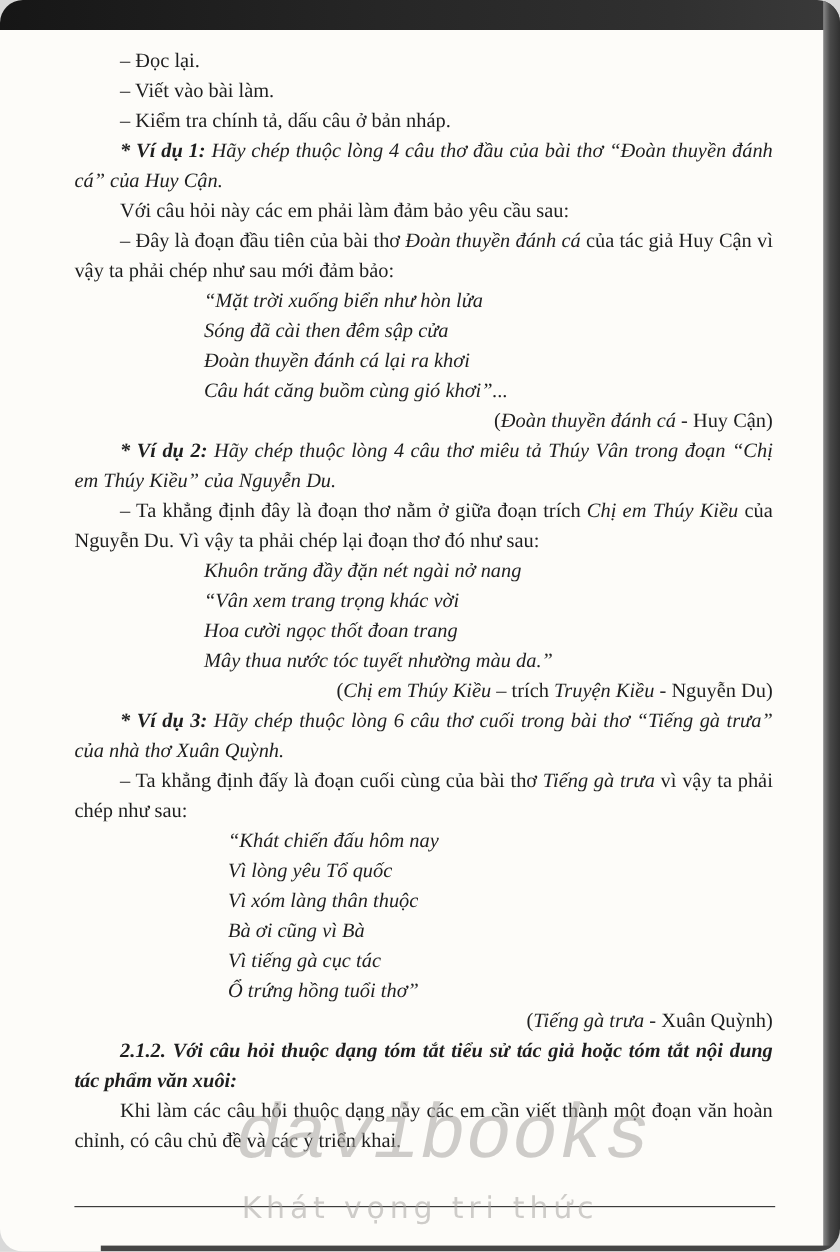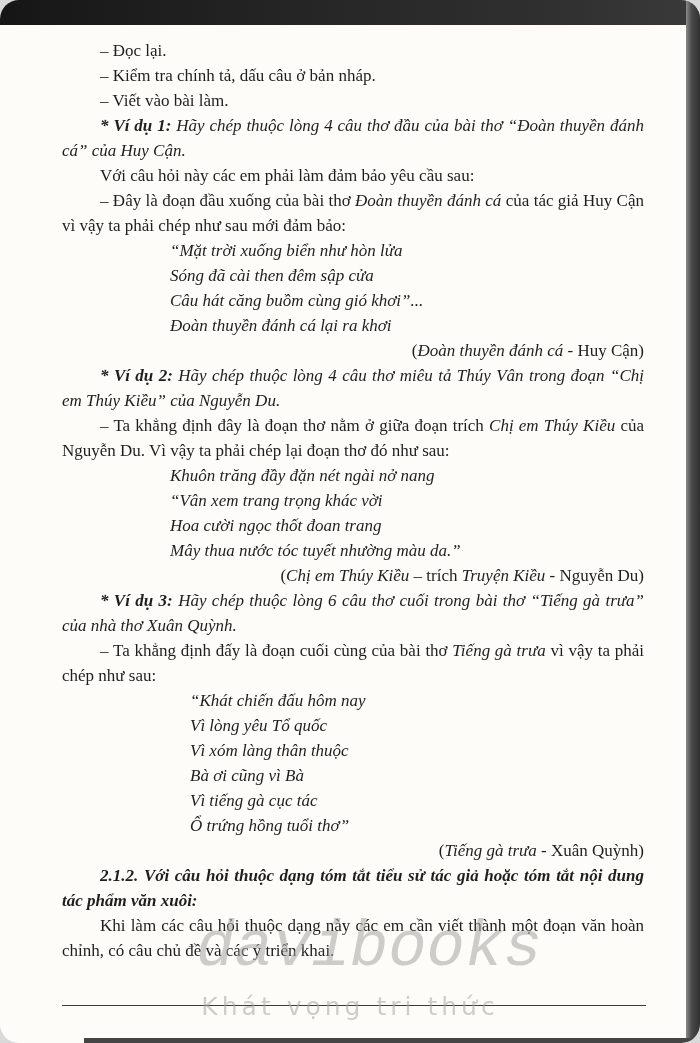--- a/index.html
+++ b/index.html
@@ -41,29 +41,29 @@
 </head>
 <body>
 
 <div class="page">
   <div class="edge-top"></div>
   <div class="edge-right"></div>
   <div class="edge-bottom"></div>
 
   <div class="pagebody">
       <p class="blk p"><span class="run-n">– Đọc lại.</span></p>
+      <p class="blk p"><span class="run-n">– Viết vào bài làm.</span></p>
       <p class="blk p"><span class="run-n">– Kiểm tra chính tả, dấu câu ở bản nháp.</span></p>
-      <p class="blk p"><span class="run-n">– Viết vào bài làm.</span></p>
       <p class="blk p"><span class="run-bi">* Ví dụ 1: </span><span class="run-i">Hãy chép thuộc lòng 4 câu thơ đầu của bài thơ “Đoàn thuyền đánh cá” của Huy Cận.</span></p>
       <p class="blk p"><span class="run-n">Với câu hỏi này các em phải làm đảm bảo yêu cầu sau:</span></p>
-      <p class="blk p"><span class="run-n">– Đây là đoạn đầu xuống của bài thơ </span><span class="run-i">Đoàn thuyền đánh cá</span><span class="run-n"> của tác giả Huy Cận vì vậy ta phải chép như sau mới đảm bảo:</span></p>
+      <p class="blk p"><span class="run-n">– Đây là đoạn đầu tiên của bài thơ </span><span class="run-i">Đoàn thuyền đánh cá</span><span class="run-n"> của tác giả Huy Cận vì vậy ta phải chép như sau mới đảm bảo:</span></p>
       <p class="blk v"><span class="run-i">“Mặt trời xuống biển như hòn lửa</span></p>
       <p class="blk v"><span class="run-i">Sóng đã cài then đêm sập cửa</span></p>
+      <p class="blk v"><span class="run-i">Đoàn thuyền đánh cá lại ra khơi</span></p>
       <p class="blk v"><span class="run-i">Câu hát căng buồm cùng gió khơi”...</span></p>
-      <p class="blk v"><span class="run-i">Đoàn thuyền đánh cá lại ra khơi</span></p>
       <p class="blk a"><span class="run-n">(</span><span class="run-i">Đoàn thuyền đánh cá</span><span class="run-n"> - Huy Cận)</span></p>
       <p class="blk p"><span class="run-bi">* Ví dụ 2: </span><span class="run-i">Hãy chép thuộc lòng 4 câu thơ miêu tả Thúy Vân trong đoạn “Chị em Thúy Kiều” của Nguyễn Du.</span></p>
       <p class="blk p"><span class="run-n">– Ta khẳng định đây là đoạn thơ nằm ở giữa đoạn trích </span><span class="run-i">Chị em Thúy Kiều</span><span class="run-n"> của Nguyễn Du. Vì vậy ta phải chép lại đoạn thơ đó như sau:</span></p>
       <p class="blk v"><span class="run-i">Khuôn trăng đầy đặn nét ngài nở nang</span></p>
       <p class="blk v"><span class="run-i">“Vân xem trang trọng khác vời</span></p>
       <p class="blk v"><span class="run-i">Hoa cười ngọc thốt đoan trang</span></p>
       <p class="blk v"><span class="run-i">Mây thua nước tóc tuyết nhường màu da.”</span></p>
       <p class="blk a"><span class="run-n">(</span><span class="run-i">Chị em Thúy Kiều</span><span class="run-n"> – trích </span><span class="run-i">Truyện Kiều</span><span class="run-n"> - Nguyễn Du)</span></p>
       <p class="blk p"><span class="run-bi">* Ví dụ 3: </span><span class="run-i">Hãy chép thuộc lòng 6 câu thơ cuối trong bài thơ “Tiếng gà trưa” của nhà thơ Xuân Quỳnh.</span></p>
       <p class="blk p"><span class="run-n">– Ta khẳng định đấy là đoạn cuối cùng của bài thơ </span><span class="run-i">Tiếng gà trưa</span><span class="run-n"> vì vậy ta phải chép như sau:</span></p>

